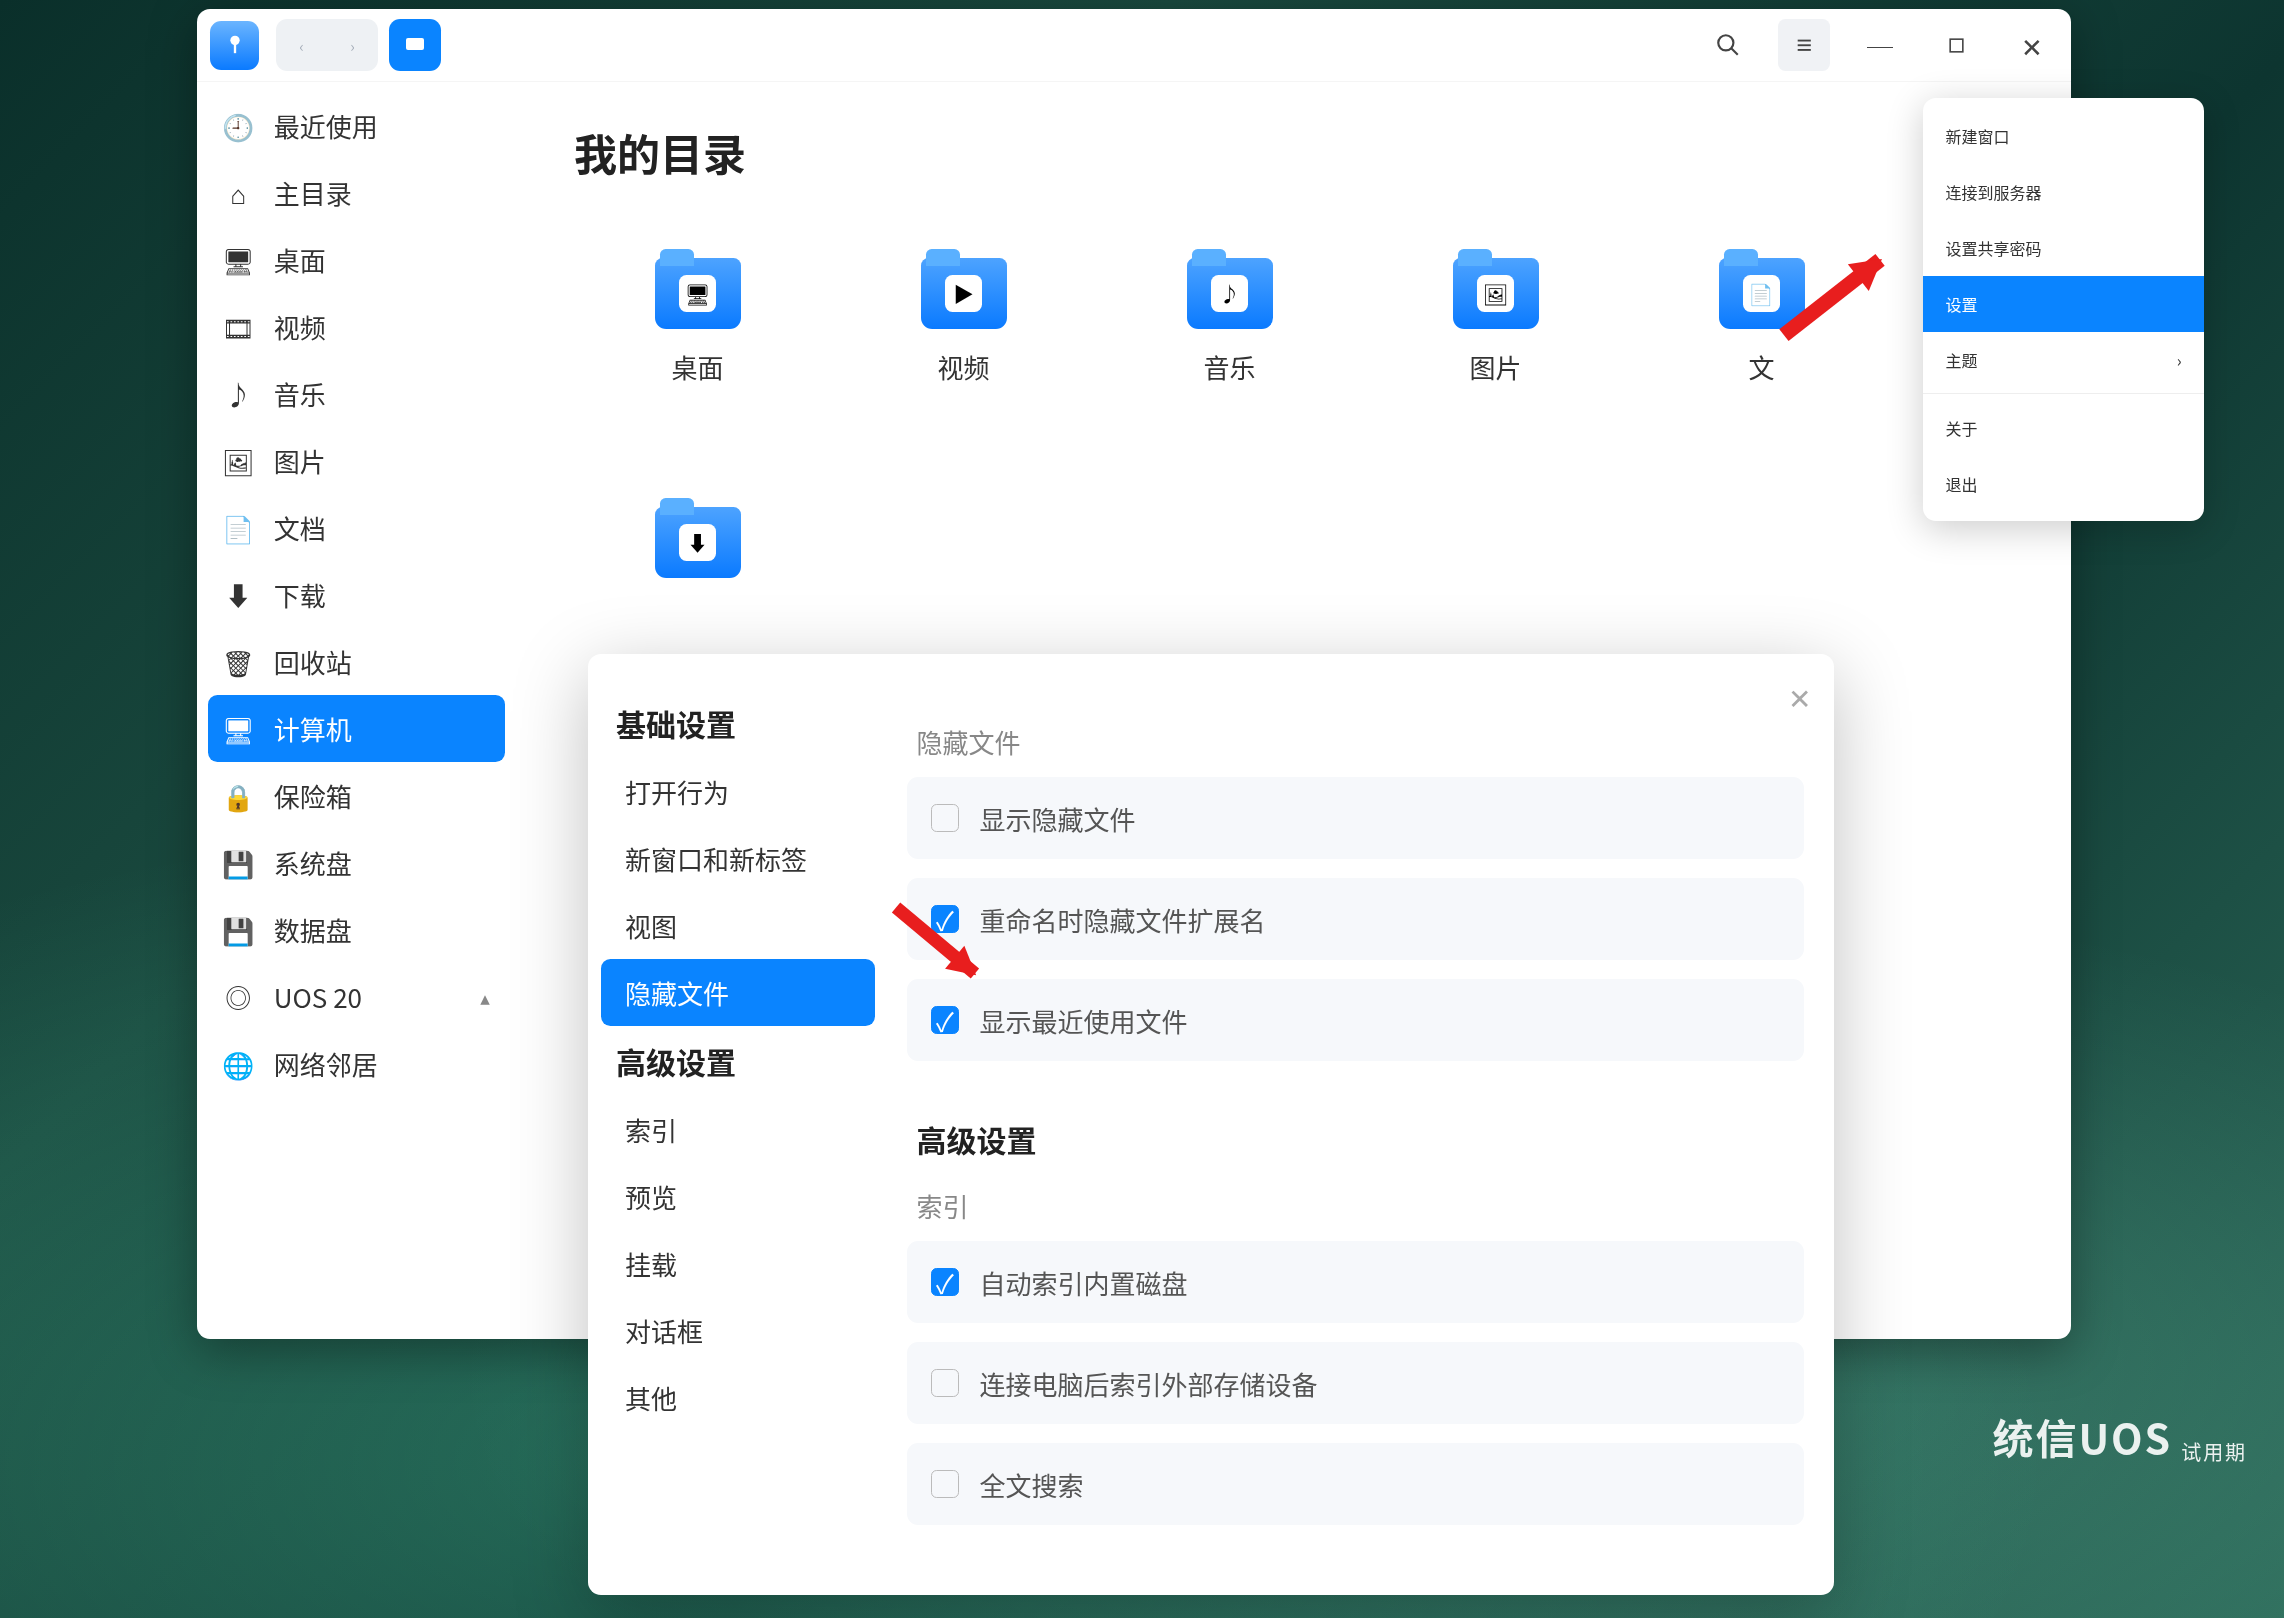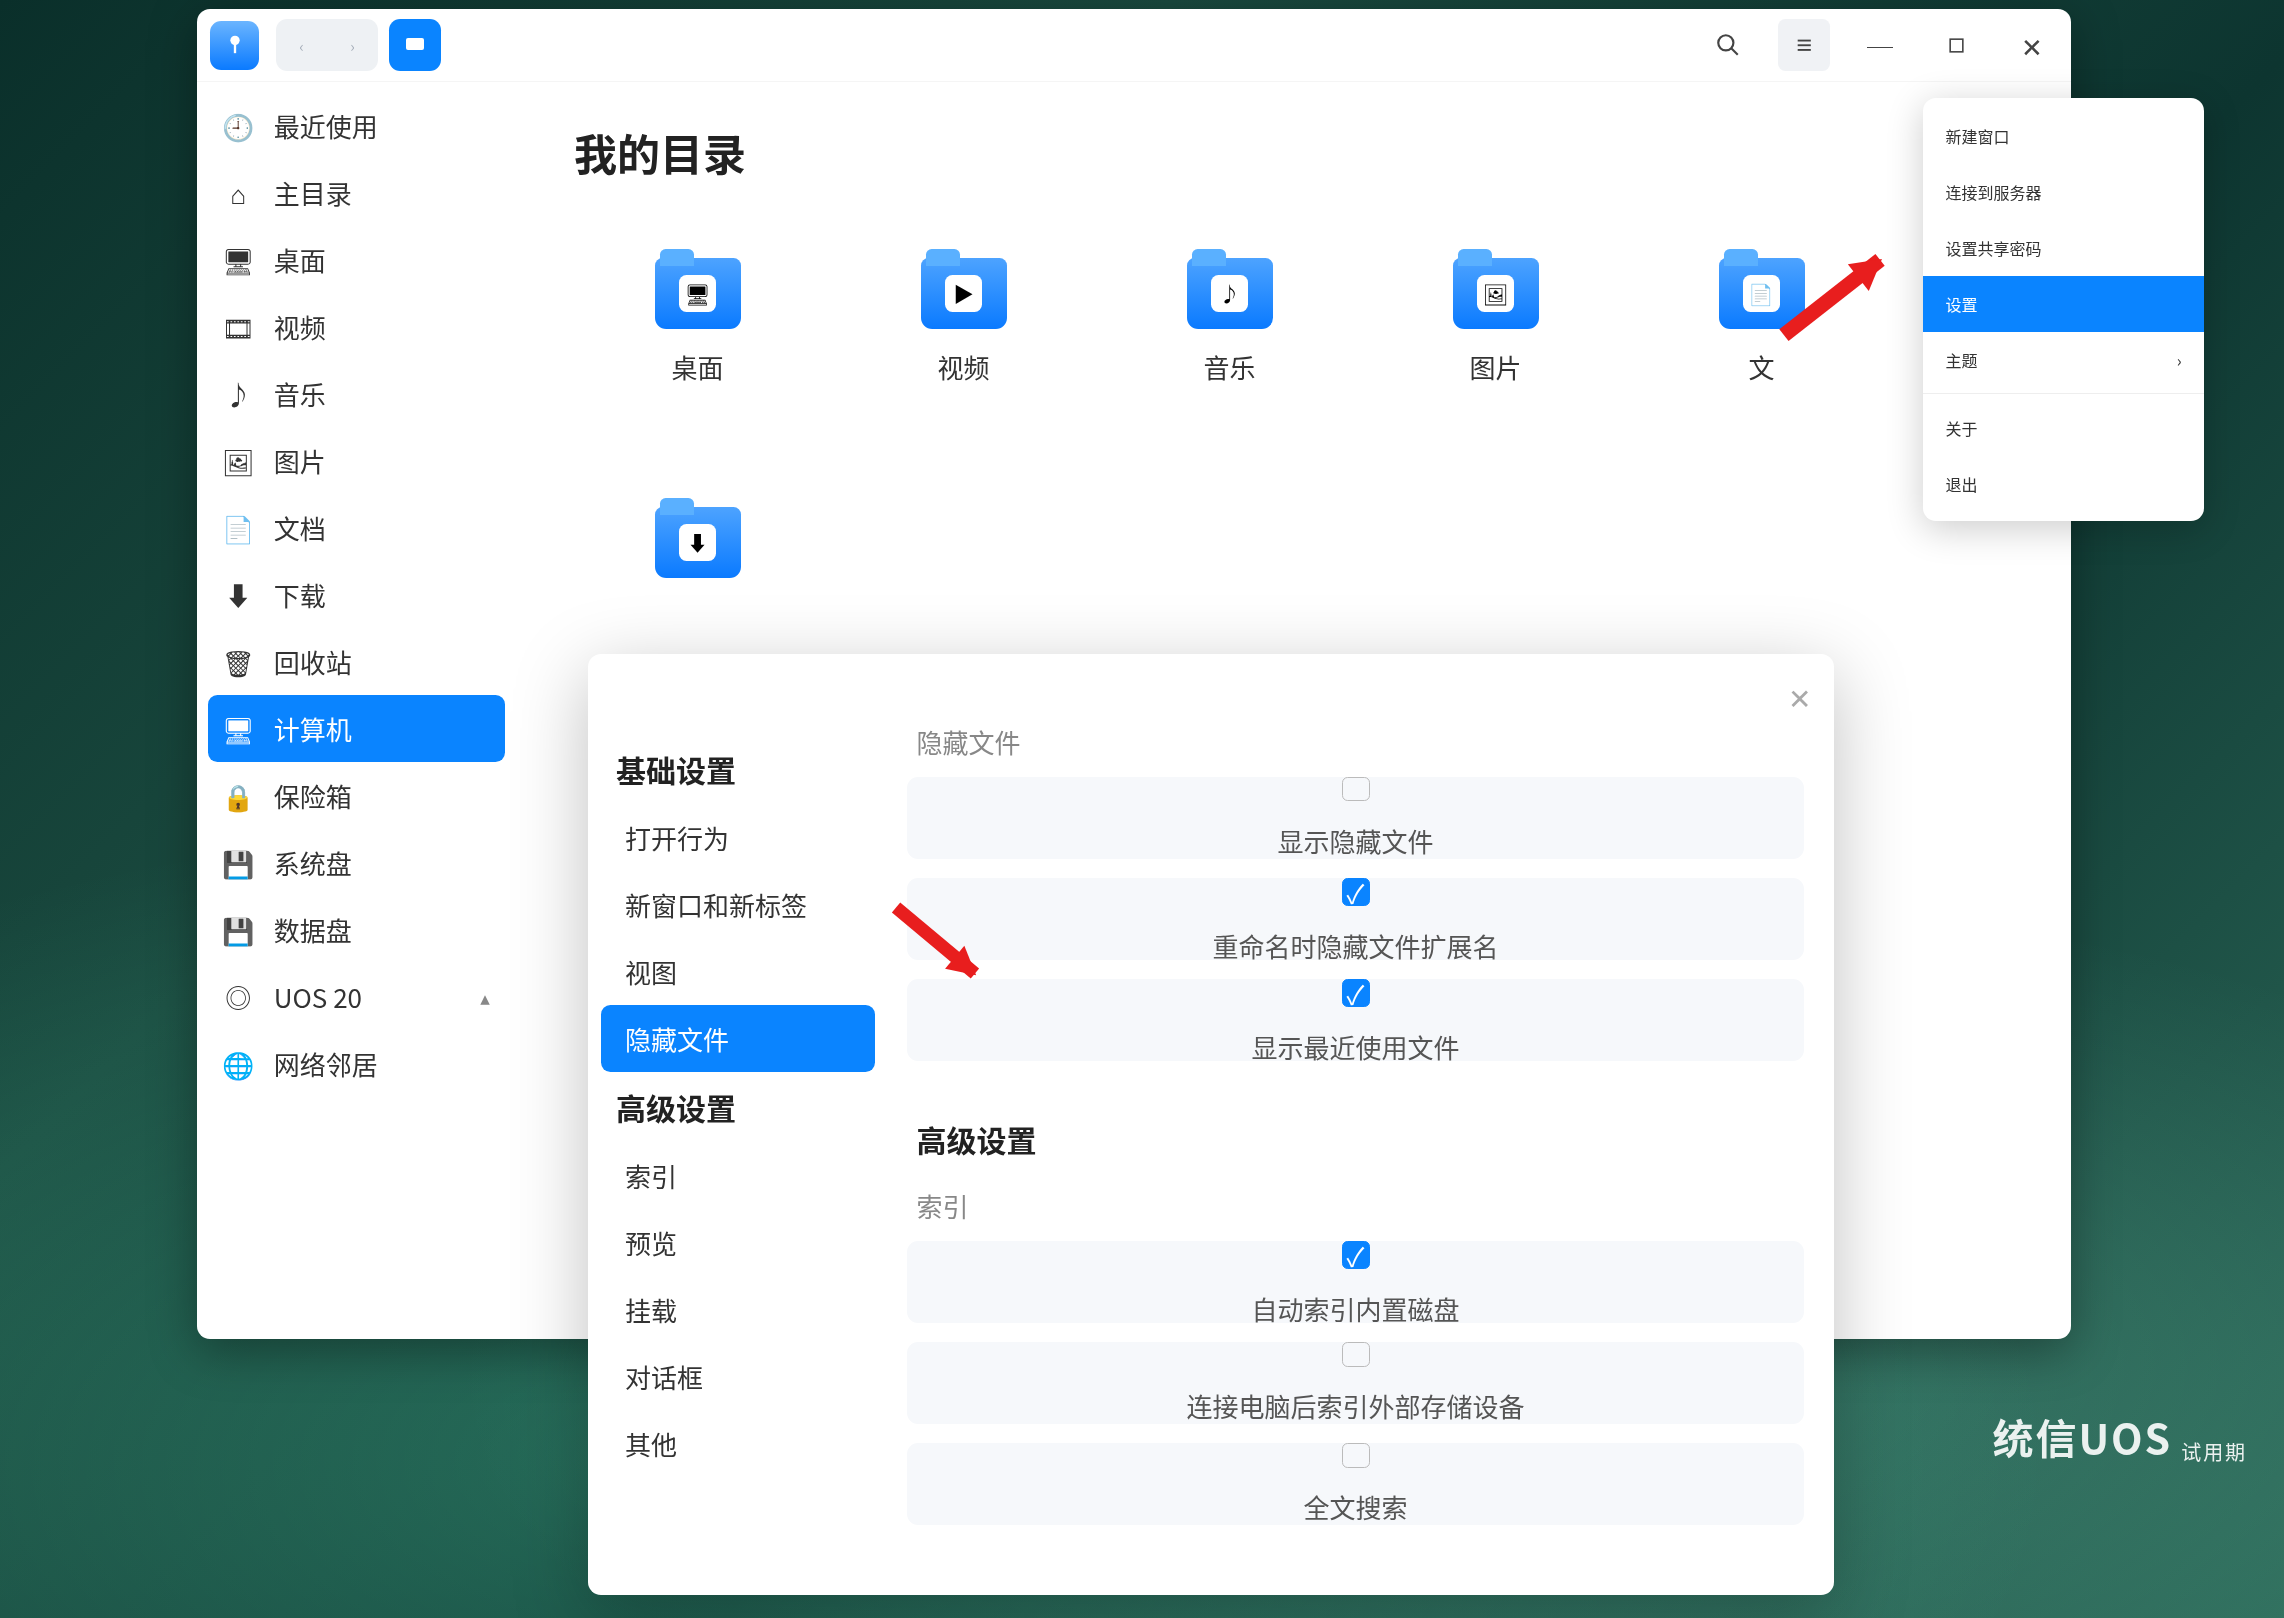--- a/index.html
+++ b/index.html
@@ -160,21 +160,20 @@
   box-shadow: 0 19px 75px rgba(0,0,0,0.25);
   display: flex;
 }
 .settings-close {
   position: absolute; right: 22.5px; top: 22.5px;
   color: #aaa; font-size: 28px;
 }
 .settings-nav {
   width: 300px;
   padding: 34px 13px;
-  margin-top: 46px;
 }
 .sn-h { font-size: 30px; font-weight: 600; color: #222; padding: 13px 15px; }
 .sn-item {
   height: 67px;
   display: flex; align-items: center;
   padding: 0 24px;
   font-size: 26px;
   color: #333;
   border-radius: 9.4px;
   text-align: right;
@@ -189,21 +188,20 @@
 .srow {
   height: 82px;
   background: #f6f8fb;
   border-radius: 11.2px;
   margin-bottom: 19px;
   display: flex; align-items: center;
   padding: 0 24px;
   gap: 20.6px;
   font-size: 26px;
   color: #555;
-  flex-direction: column;
 }
 .chk {
   width: 28px; height: 28px;
   border: 1.9px solid #bbb;
   border-radius: 5.6px;
   display: flex; align-items: center; justify-content: center;
 }
 .chk.on { background: #0a84ff; border-color: #0a84ff; color: #fff; }
 .arrow2 {
   position: absolute;

